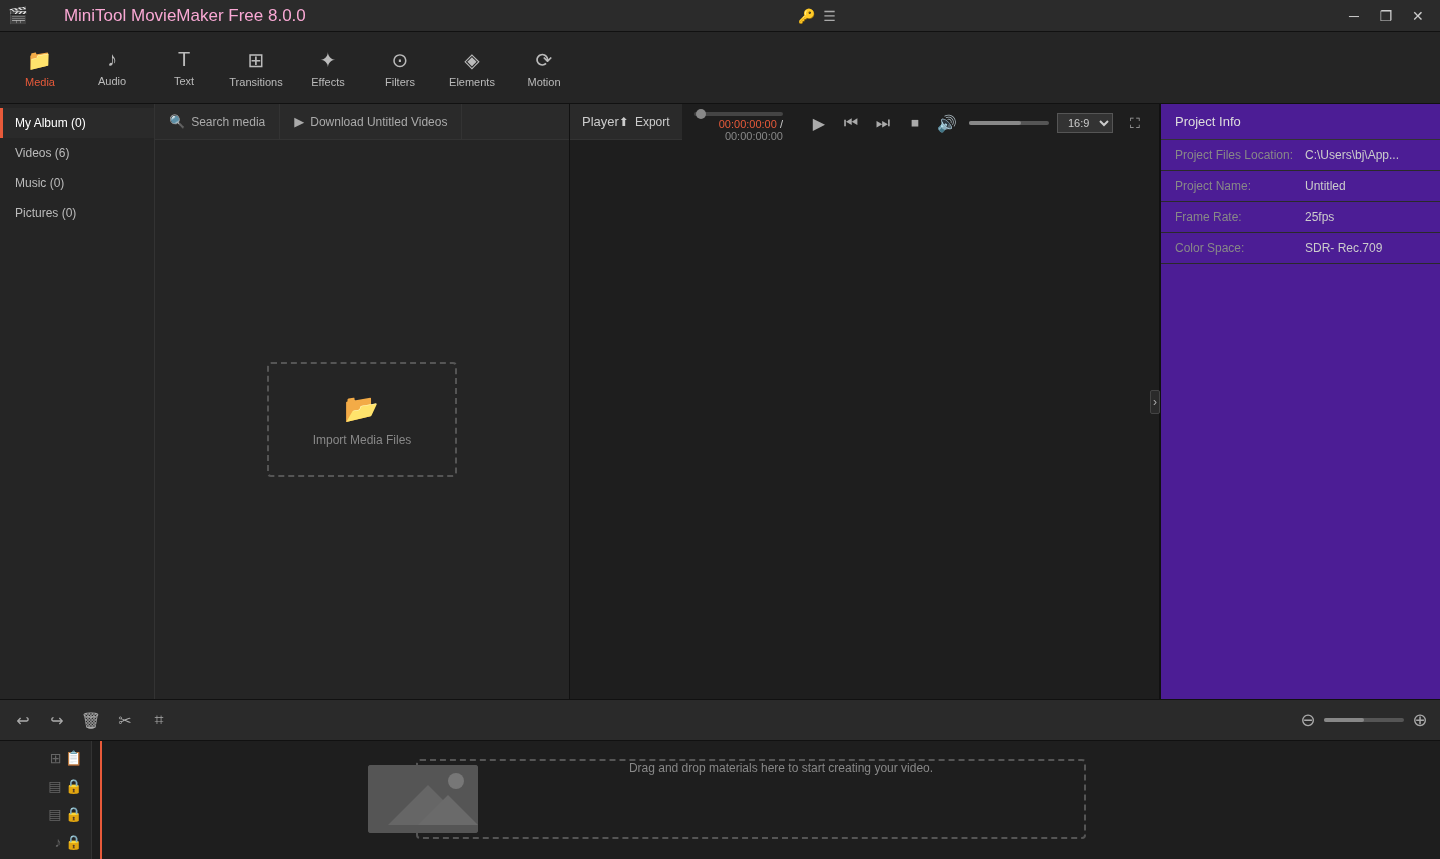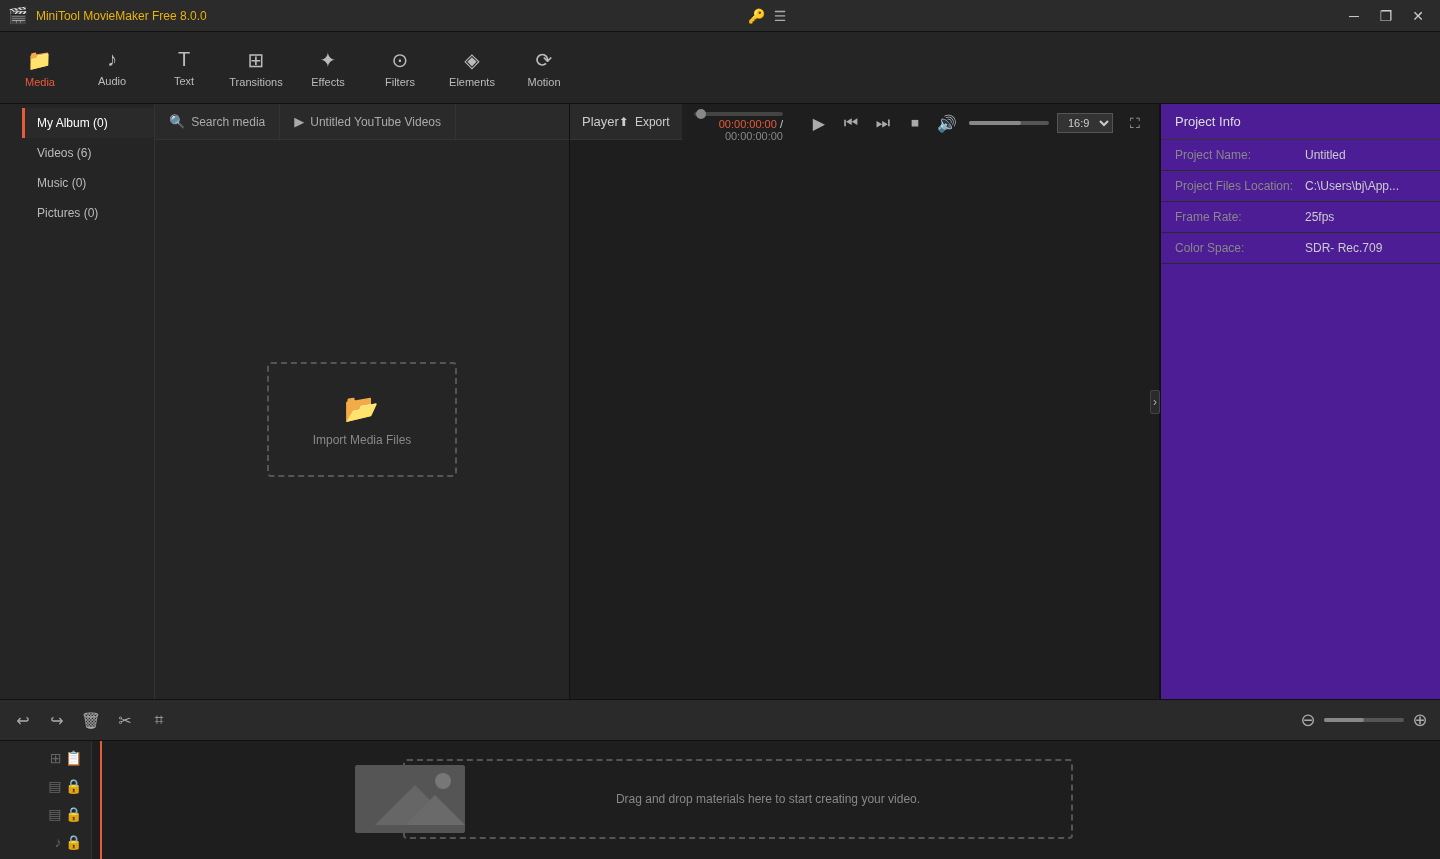--- a/index.html
+++ b/index.html
@@ -24,22 +24,23 @@
       justify-content: space-between;
       padding: 0 8px;
       border-bottom: 1px solid #111;
     }
     #titlebar-left {
       display: flex;
       align-items: center;
       gap: 8px;
     }
     #app-title {
-      color: #eab308;
-      font-size: 12px;
+      color: #f9a8d4;
+      font-size: 17px;
+      margin-left: 28px;
     }
     #titlebar-right {
       display: flex;
       align-items: center;
       gap: 4px;
     }
     .titlebar-btn {
       width: 28px;
       height: 22px;
       background: transparent;
@@ -116,21 +117,20 @@
       background: #252525;
       border-right: 1px solid #333;
       padding-top: 4px;
     }
     .sidebar-item {
       padding: 8px 12px;
       cursor: pointer;
       color: #bbb;
       font-size: 12px;
       border-left: 3px solid transparent;
-      margin-left: 22px;
     }
     .sidebar-item.active {
       border-left: 3px solid #e85a3a;
       color: #fff;
       background: #2a2a2a;
     }
 
     
     #media-area {
       flex: 1;
@@ -431,28 +431,27 @@
     #timeline-indicator {
       position: absolute;
       left: 8px;
       top: 0;
       width: 2px;
       height: 100%;
       background: #e85a3a;
     }
     #drop-zone {
       position: absolute;
-      left: 311px;
+      left: 324px;
       top: 18px;
       width: 670px;
       height: 80px;
       border: 2px dashed #555;
       border-radius: 4px;
       display: flex;
-      align-items: center;
       justify-content: center;
     }
     #drop-image {
       width: 110px;
       height: 68px;
       background: #555;
       border-radius: 3px;
       position: absolute;
       left: -50px;
       top: 4px;
@@ -536,21 +535,21 @@
       </div>
 
     <div id="media-area">
       <div id="media-tabs">
       <div class="media-tab">
             <span class="tab-icon">🔍</span>
                      <span>Search media</span>
           </div>
           <div class="media-tab">
             <span class="tab-icon">▶</span>
-                     <span>Untitled YouTube Videos</span>
+                     <span>Download Untitled Videos</span>
           </div>
         </div>
       <div id="import-area">
         <div id="import-box">
           <span class="folder-icon">📂</span>
           <span>Import Media Files</span>
         </div>
       </div>
     </div>
   </div>
@@ -590,26 +589,26 @@
         <option>9:16</option>
       </select>
       <button id="fullscreen-btn" class="ctrl-btn">⛶</button>
     </div>
   </div>
 
   <div id="project-info">
     <div id="project-info-header">Project Info</div>
     <div id="project-info-rows">
     <div class="info-row">
+          <span class="info-label">Project Files Location:</span>
+                     <span class="info-value">C:\Users\bj\App...</span>
+        </div>
+        <div class="info-row">
           <span class="info-label">Project Name:</span>
                      <span class="info-value">Untitled</span>
-        </div>
-        <div class="info-row">
-          <span class="info-label">Project Files Location:</span>
-                     <span class="info-value">C:\Users\bj\App...</span>
         </div>
         <div class="info-row">
           <span class="info-label">Frame Rate:</span>
                      <span class="info-value">25fps</span>
         </div>
         <div class="info-row">
           <span class="info-label">Color Space:</span>
                      <span class="info-value">SDR- Rec.709</span>
         </div>
       </div>

